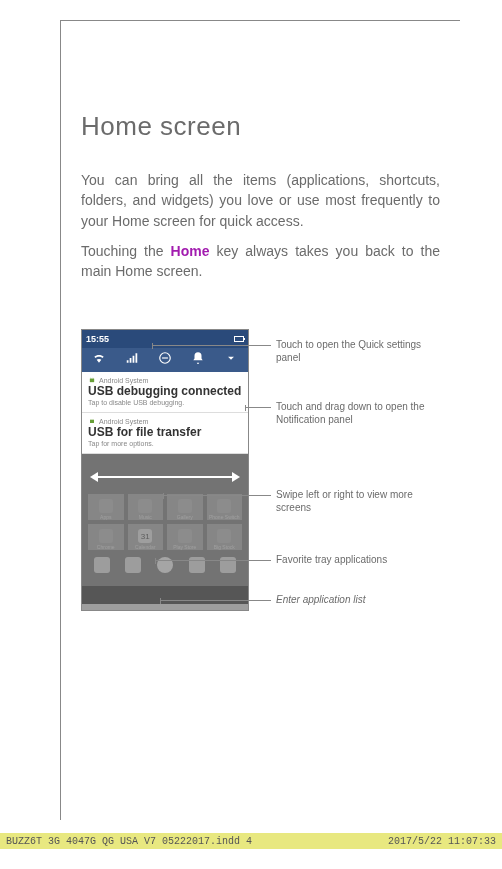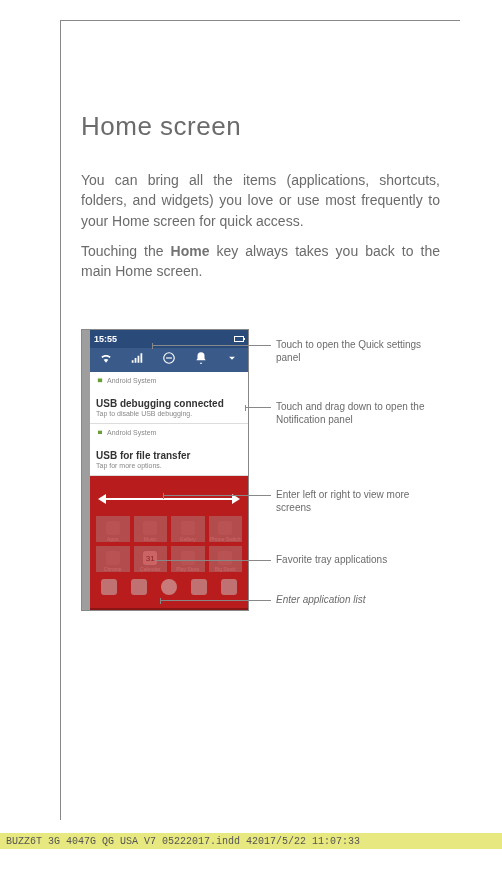--- a/index.html
+++ b/index.html
@@ -28,39 +28,38 @@
     margin-bottom: 28px;
   }
   .para {
     font-size: 14px;
     font-weight: 300;
     color: #6b6b6b;
     line-height: 1.45;
     text-align: justify;
     margin-bottom: 10px;
   }
-  .para .bold { font-weight: 600; color: #737373; }
+  .para .bold { font-weight: 600; color: #a21caf; }
 
   .diagram-area {
     position: relative;
     margin-top: 48px;
     height: 310px;
   }
 
   
   .phone {
     position: absolute;
     left: 0;
     top: 0;
     width: 168px;
     height: 282px;
     border: 1px solid #888;
     background: #9e9e9e;
     overflow: hidden;
-    padding-left: 8px;
   }
   .statusbar {
     height: 18px;
     background: #2a4a7a;
     color: #fff;
     font-size: 9px;
     display: flex;
     align-items: center;
     justify-content: space-between;
     padding: 0 4px;
@@ -87,26 +86,26 @@
     margin: 0;
     padding: 4px 6px 6px 6px;
     border-bottom: 1px solid #ddd;
   }
   .notif .app {
     font-size: 7px;
     color: #888;
     display:flex; align-items:center; gap:3px;
   }
   .notif .app svg { width:8px; height:8px; }
-  .notif .ntitle { font-size: 10px; font-weight:600; color:#333; margin-top:14px;}
+  .notif .ntitle { font-size: 12px; font-weight:600; color:#333; margin-top:0;}
   .notif .nsub { font-size: 7px; color:#888; margin-top:1px;}
 
   .wallpaper {
     flex: 1;
-    background: #b91c1c;
+    background: #737373;
     position: relative;
     height: 150px;
   }
   .swipe-indicator {
     position: absolute;
     top: 18px;
     left: 8px;
     right: 8px;
     height: 10px;
     display:flex; align-items:center;
@@ -173,20 +172,21 @@
     left: 0;
     bottom: 20px;
     width: 502px;
     height: 16px;
     background: #e8e880;
     font-family: "Courier New", monospace;
     font-size: 10px;
     color: #555;
     display: flex;
     align-items: center;
+    justify-content: space-between;
     padding: 0 6px;
   }
 </style>
 </head>
 <body>
 
 <div class="page">
 
   <h1 class="title">Home screen</h1>
 
@@ -313,21 +313,21 @@
     <div class="call c2">
       <div class="line">
           <span class="tick"></span>
         </div>
       <span>Touch and drag down to open the Notification panel</span>
     </div>
     <div class="call c3">
       <div class="line">
           <span class="tick"></span>
         </div>
-      <span>Enter left or right to view more screens</span>
+      <span>Swipe left or right to view more screens</span>
     </div>
     <div class="call c4">
       <div class="line">
           <span class="tick"></span>
         </div>
       <span>Favorite tray applications</span>
     </div>
     <div class="call c5">
       <div class="line">
           <span class="tick"></span>

